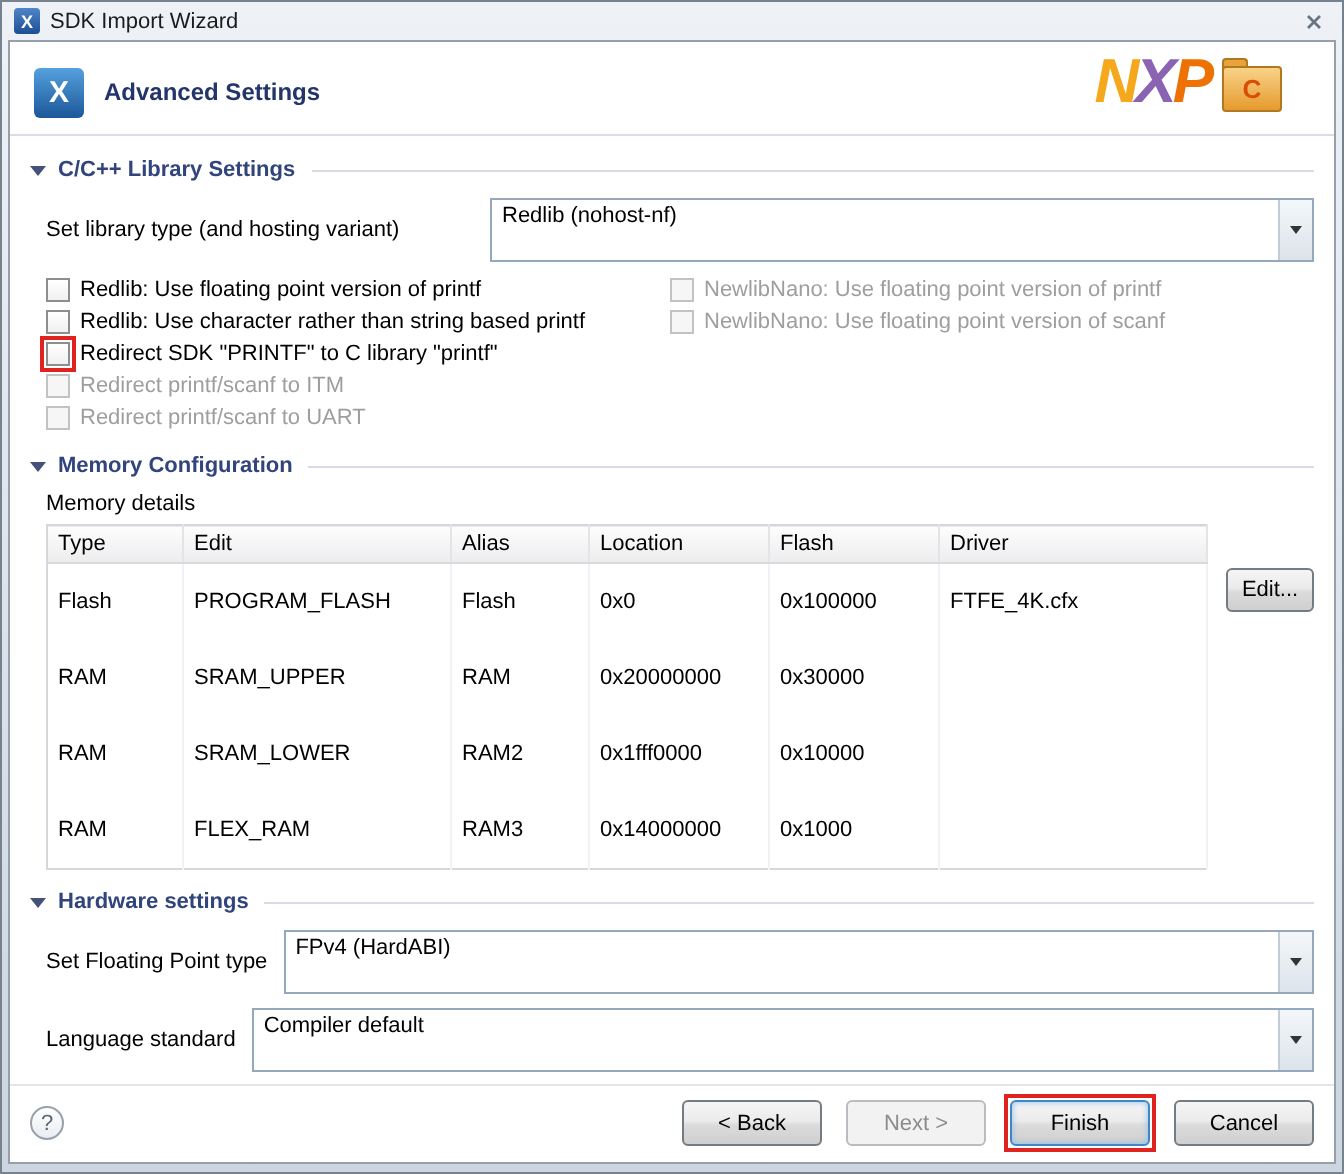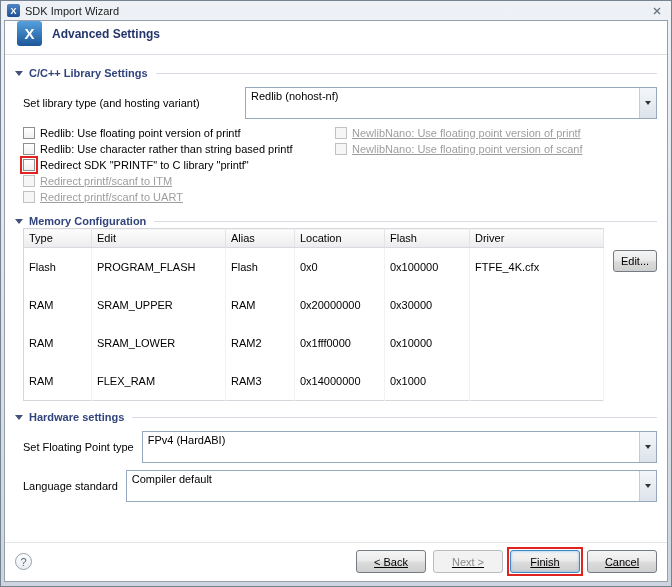--- a/index.html
+++ b/index.html
@@ -98,21 +98,21 @@
 
   .cb-grid { display:flex; margin:2px 0 0 8px; }
   .cb-col-left { width:312px; }
   .cb-col-right { flex:1; }
   .cb-row { height:15px; display:flex; align-items:center; margin-bottom:1px; }
   .checkbox {
     width:12px; height:12px; margin-right:5px; flex:0 0 12px;
     border:1px solid #8e8e8e; background:linear-gradient(#fff,#f0f0f0);
   }
   .cb-row.disabled .checkbox { border-color:#c2c2c2; background:#f6f6f6; }
-  .cb-row.disabled .cb-label { color:#9e9e9e;text-decoration:underline; }
+  .cb-row.disabled .cb-label { color:#9e9e9e; }
   .cb-wrap { position:relative; display:inline-flex; margin-right:5px; }
   .cb-wrap .checkbox { margin-right:0; }
   .annotation-box { position:absolute; inset:-3px; border:2px solid #e0231e; pointer-events:none; }
 
   .mem-label { margin:6px 0 4px 8px; }
   .mem-area { display:flex; align-items:flex-start; margin-left:8px; }
   table.mem-table { width:594px; border-collapse:collapse; table-layout:fixed; border:1px solid #d4d8dc; }
   .mem-table col.c1{width:68px} .mem-table col.c2{width:134px} .mem-table col.c3{width:69px}
   .mem-table col.c4{width:90px} .mem-table col.c5{width:85px} .mem-table col.c6{width:auto}
   .mem-table th {
@@ -145,39 +145,48 @@
     border-top:1px solid #e3e5e8;
     padding:7px 10px 8px 10px;
     display:flex; align-items:center;
   }
   .help-circle {
     width:17px; height:17px; border-radius:50%;
     border:1px solid #98a1ab; color:#5b6572;
     background:linear-gradient(#fff,#e9edf1);
     display:flex; align-items:center; justify-content:center; font-size:11px;
   }
-  .footer-buttons { margin-left:auto; display:flex; align-items:flex-start; gap:7px;text-decoration:underline; }
+  .footer-buttons { margin-left:auto; display:flex; align-items:flex-start; gap:12px; }
 </style>
 </head>
 <body>
 
 <div class="window">
 
   <div class="titlebar">
     <span class="titlebar-icon">X</span>
     <span class="titlebar-title">SDK Import Wizard</span>
     <span class="close-btn">
       <svg width="8" height="8" viewBox="0 0 8 8">
           <path d="M1 1 L7 7 M7 1 L1 7" stroke="#6a7480" stroke-width="1.4"></path>
         </svg>
     </span>
   </div>
 
   <div class="dialog-body">
 
+    <div class="top-band">
+      <div class="brand">
+        <span class="brand-letters"><span class="brand-n">N</span><span class="brand-x">X</span><span class="brand-p">P</span></span>
+        <span class="folder-icon">
+          <span class="tab"></span>
+          <span class="bodyf">C</span>
+        </span>
+      </div>
+    </div>
 
     <div class="wizard-header">
       <span class="wizard-icon">X</span>
       <span class="wizard-title">Advanced Settings</span>
     </div>
     <div class="header-sep"></div>
 
     <div class="content">
 
       <div class="section-header">
@@ -233,20 +242,21 @@
           </div>
         </div>
       </div>
 
       <div class="section-header">
         <span class="twistie"></span>
         <span class="section-title">Memory Configuration</span>
         <span class="section-rule"></span>
       </div>
 
+      <div class="mem-label">Memory details</div>
 
       <div class="mem-area">
         <table class="mem-table">
           <colgroup>
               <col class="c1">
               <col class="c2">
               <col class="c3">
               <col class="c4">
               <col class="c5">
               <col class="c6">

